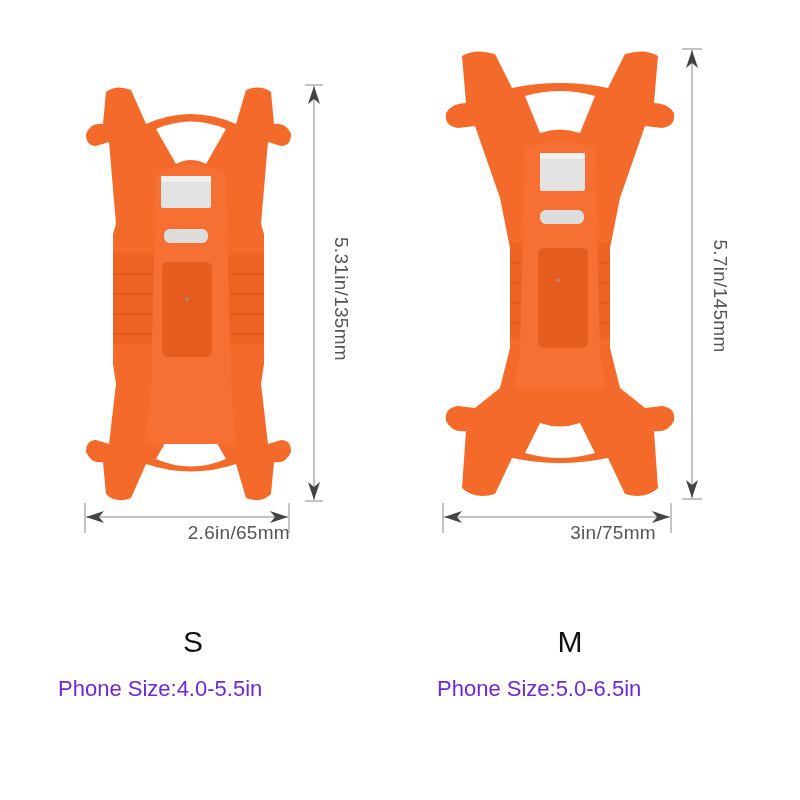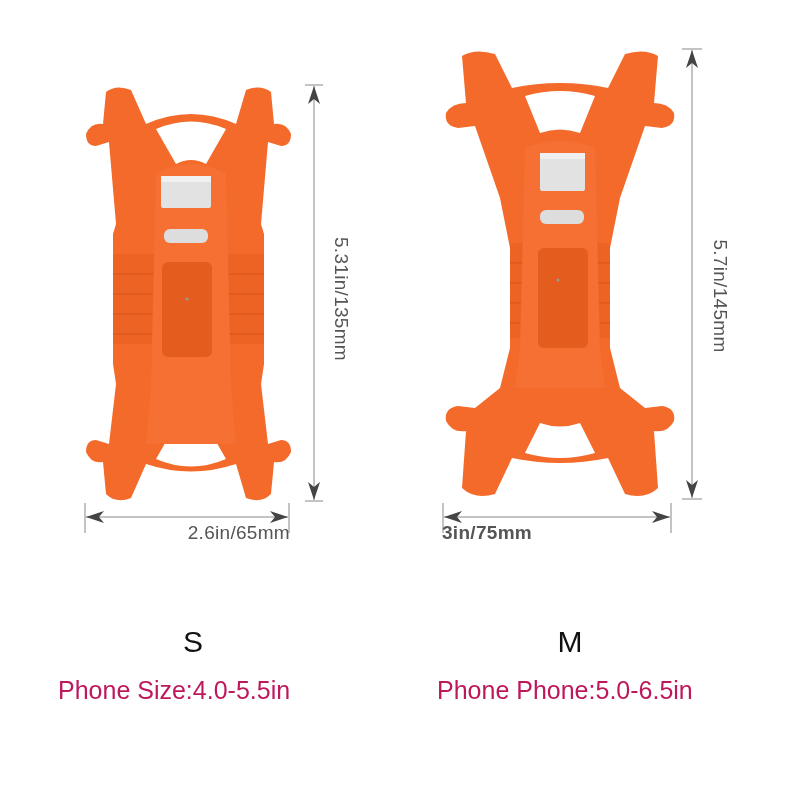--- a/index.html
+++ b/index.html
@@ -3,21 +3,21 @@
 <meta charset="utf-8">
 <style>
   html, body { margin: 0; padding: 0; background: #ffffff; }
   body { width: 800px; height: 800px; position: relative; overflow: hidden;
          font-family: "Liberation Sans", sans-serif; }
   .abs { position: absolute; }
   .holder svg { display: block; }
   .dim-text { color: #555555; font-size: 19px; font-family: "Liberation Sans", sans-serif; white-space: nowrap; letter-spacing: 0.3px; }
   .vtext { transform: rotate(90deg); transform-origin: center center; }
   .size-label { font-size: 30px; color: #111111; text-align: center; width: 200px; }
-  .phone-size { font-size: 25px; color: #be185d; text-align: center; white-space: nowrap; }
+  .phone-size { font-size: 22px; color: #6d28d9; text-align: center; white-space: nowrap; }
 </style>
 </head>
 <body>
 
 <div class="abs holder" style="left:86px; top:84px; width:210px; height:420px;">
   <svg width="210" height="420" viewBox="0 0 210 420">
 
     <path fill="#F46A2A" d="
       M20 8 Q30 0 45 6 L60 40 Q105 20 150 40 L160 6 Q175 0 185 8 L188 40 Q200 38 205 50 Q205 62 195 62 L182 58
       L175 140 L178 150 L178 280 L175 300 L182 360 L195 356 Q205 356 205 368 Q200 380 188 378 L185 410 Q175 420 160 414
@@ -111,19 +111,19 @@
 
 <div class="abs" style="left:442px; top:503px; width:230px; height:30px;">
   <svg width="230" height="30" viewBox="0 0 230 30">
     <line x1="1" y1="0" x2="1" y2="30" stroke="#888" stroke-width="1"></line>
     <line x1="229" y1="0" x2="229" y2="30" stroke="#888" stroke-width="1"></line>
     <line x1="2" y1="14" x2="228" y2="14" stroke="#888" stroke-width="1"></line>
     <path d="M2 14 L20 8 L15 14 L20 20 Z" fill="#444"></path>
     <path d="M228 14 L210 8 L215 14 L210 20 Z" fill="#444"></path>
   </svg>
 </div>
-<div class="abs dim-text" style="left:442px; top:522px; width:230px; text-align:left;font-weight:bold;">3in/75mm</div>
+<div class="abs dim-text" style="left:426px; top:522px; width:230px; text-align:right;">3in/75mm</div>
 
 <div class="abs size-label" style="left:93px; top:625px;">S</div>
 <div class="abs phone-size" style="left:58px; top:676px;">Phone Size:4.0-5.5in</div>
 
 <div class="abs size-label" style="left:470px; top:625px;">M</div>
-<div class="abs phone-size" style="left:437px; top:676px;">Phone Phone:5.0-6.5in</div>
+<div class="abs phone-size" style="left:437px; top:676px;">Phone Size:5.0-6.5in</div>
 
 </body></html>

